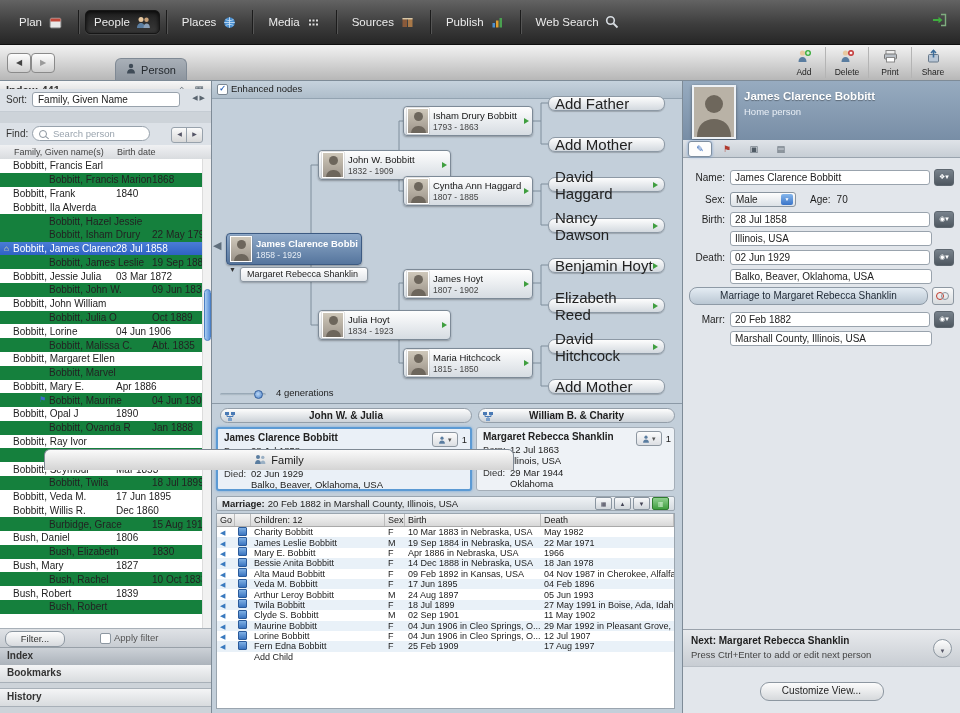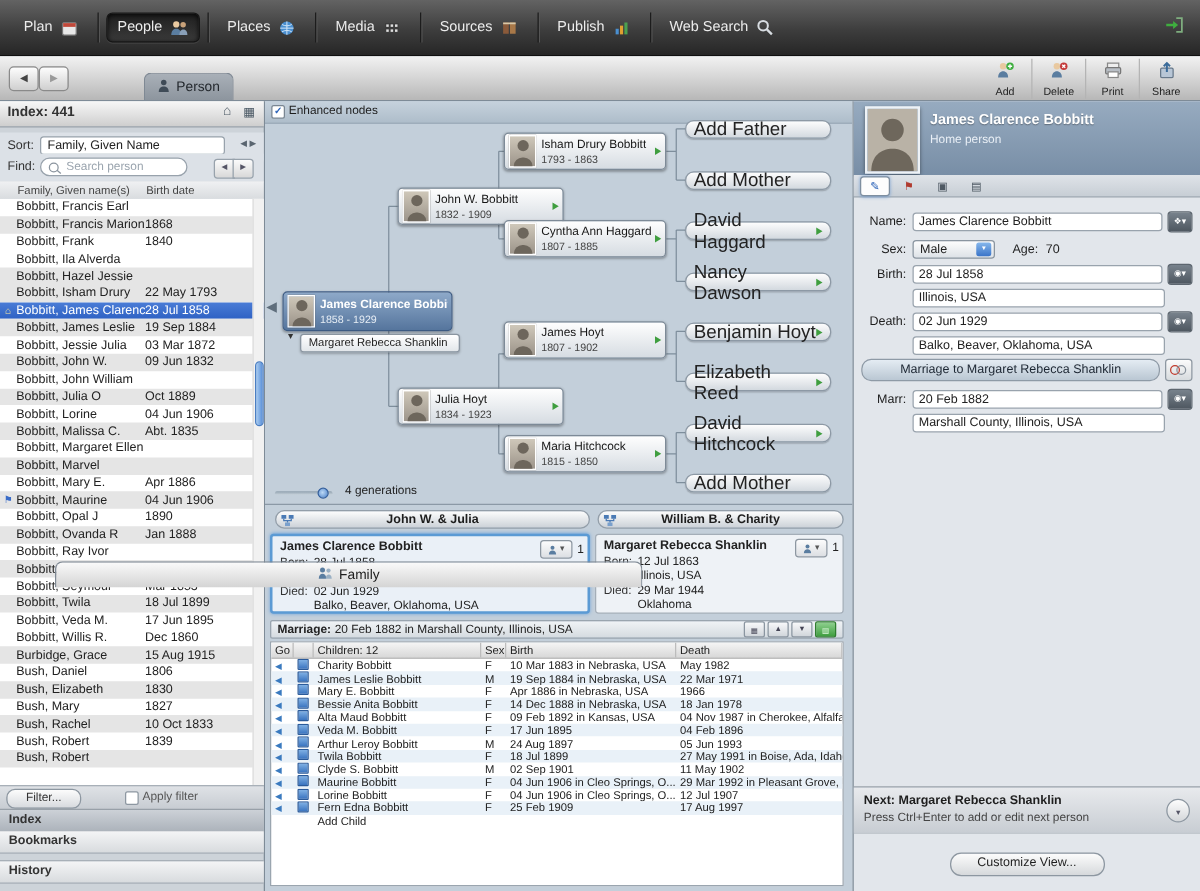--- a/index.html
+++ b/index.html
@@ -39,21 +39,21 @@
   .sidebar{position:absolute;left:0;top:81px;width:212px;bottom:0;background:#cdd3d9;
     border-right:1px solid #7e8b97;box-sizing:border-box;}
   .sb-header{position:absolute;left:0;top:0;right:0;height:20px;
     background:linear-gradient(#f7f7f7,#cecece);border-bottom:1px solid #9aa2aa;padding-left:14px;}
   .sb-title{position:absolute;left:6px;top:3px;font-size:11px;font-weight:bold;color:#333;}
   .sb-home{position:absolute;right:26px;top:2px;font-size:11px;color:#4c5a66;}
   .sb-home::before{content:"⌂";}
   .sb-grid{position:absolute;right:7px;top:3px;font-size:10px;color:#4c5a66;}
   .sb-grid::before{content:"▦";}
   .sb-sort,.sb-find{position:absolute;left:0;right:0;height:22px;background:#dce1e7;border-bottom:1px solid #c5ccd3;}
-  .sb-sort{top:8px;margin-top:17px;}.sb-find{top:42px;}
+  .sb-sort{top:8px;}.sb-find{top:42px;}
   .mini-label{position:absolute;left:6px;top:5px;font-size:10px;color:#333;}
   .sb-select{position:absolute;left:32px;top:3px;width:148px;height:15px;background:#fff;
     border:1px solid #98a2ac;border-radius:3px;font-size:10px;line-height:14px;padding:0 5px;color:#222;box-sizing:border-box;
     white-space:nowrap;overflow:hidden;}
   .sb-stepper{position:absolute;right:4px;top:5px;font-size:7px;color:#5a6570;letter-spacing:2px;}
   .sb-stepper::before{content:"◀▶";}
   .find-box{position:absolute;left:32px;top:3px;width:118px;height:15px;background:#fff;border:1px solid #98a2ac;
     border-radius:8px;display:flex;align-items:center;gap:4px;padding:0 6px;box-sizing:border-box;}
   .mag{width:6px;height:6px;border:1.4px solid #8a949e;border-radius:50%;position:relative;flex:none;}
   .mag::after{content:"";position:absolute;right:-3px;bottom:-2px;width:4px;height:1.4px;background:#8a949e;transform:rotate(40deg);}
@@ -62,21 +62,21 @@
   .find-prev,.find-next{position:absolute;top:4px;width:15px;height:14px;border:1px solid #98a2ac;
     background:linear-gradient(#fbfbfb,#d8d8d8);font-size:6px;color:#556;text-align:center;line-height:13px;}
   .find-prev{right:23px;border-radius:3px 0 0 3px;}.find-next{right:8px;border-radius:0 3px 3px 0;}
   .find-prev::before{content:"◀";}.find-next::before{content:"▶";}
   .sb-cols{position:absolute;left:0;right:0;top:64px;height:14px;
     background:linear-gradient(#f0f1f3,#d9dcdf);border-bottom:1px solid #b8bfc6;font-size:9px;color:#444;}
   .sb-col-name{position:absolute;left:14px;top:2px;}
   .sb-col-date{position:absolute;left:117px;top:2px;}
   .sb-list{position:absolute;left:0;top:78px;right:0;height:469px;background:#fff;overflow:hidden;}
   .srow{height:13.79px;display:flex;align-items:center;font-size:10px;color:#222;}
-  .srow.alt{background:#e5e5e5;}
+  .srow.alt{background:#15803d;padding-left:36px;}
   .srow.selected{background:linear-gradient(#4a7cd6,#2f62c4);color:#fff;}
   .row-icon{width:13px;flex:none;text-align:center;font-size:8px;line-height:10px;}
   .row-icon.home::before{content:"⌂";color:#f2e2a0;}
   .row-icon.bookmark::before{content:"⚑";color:#3a6cc8;}
   .srow-name{width:103px;flex:none;white-space:nowrap;overflow:hidden;}
   .srow-date{white-space:nowrap;}
   .sb-scroll-track{position:absolute;right:0;top:78px;width:8px;height:469px;background:#f1f1f1;border-left:1px solid #dcdcdc;}
   .sb-scroll-thumb{position:absolute;right:0;top:130px;width:7px;height:52px;border-radius:4px;
     background:linear-gradient(90deg,#aacdf2,#5b90d8);border:1px solid #4a7ec2;box-sizing:border-box;}
   .sb-filter{position:absolute;left:0;right:0;top:547px;height:19px;
@@ -637,21 +637,21 @@
       <span class="photo"></span>
       <span class="ntext">
         <span class="nname">James Clarence Bobbitt</span>
         <span class="ndates">1858 - 1929</span>
       </span>
     </div>
     <span class="spouse-caret"></span>
     <div class="snode" style="left:28px;top:186px;width:128px;">
       <span>Margaret Rebecca Shanklin</span>
     </div>
-    <div class="pnode" style="left:191px;top:176px;width:130px;">
+    <div class="pnode" style="left:191px;top:188px;width:130px;">
       <span class="photo"></span>
       <span class="ntext">
         <span class="nname">James Hoyt</span>
         <span class="ndates">1807 - 1902</span>
       </span>
       <span class="go-arrow"></span>
     </div>
     <div class="pnode" style="left:106px;top:229px;width:133px;">
       <span class="photo"></span>
       <span class="ntext">

